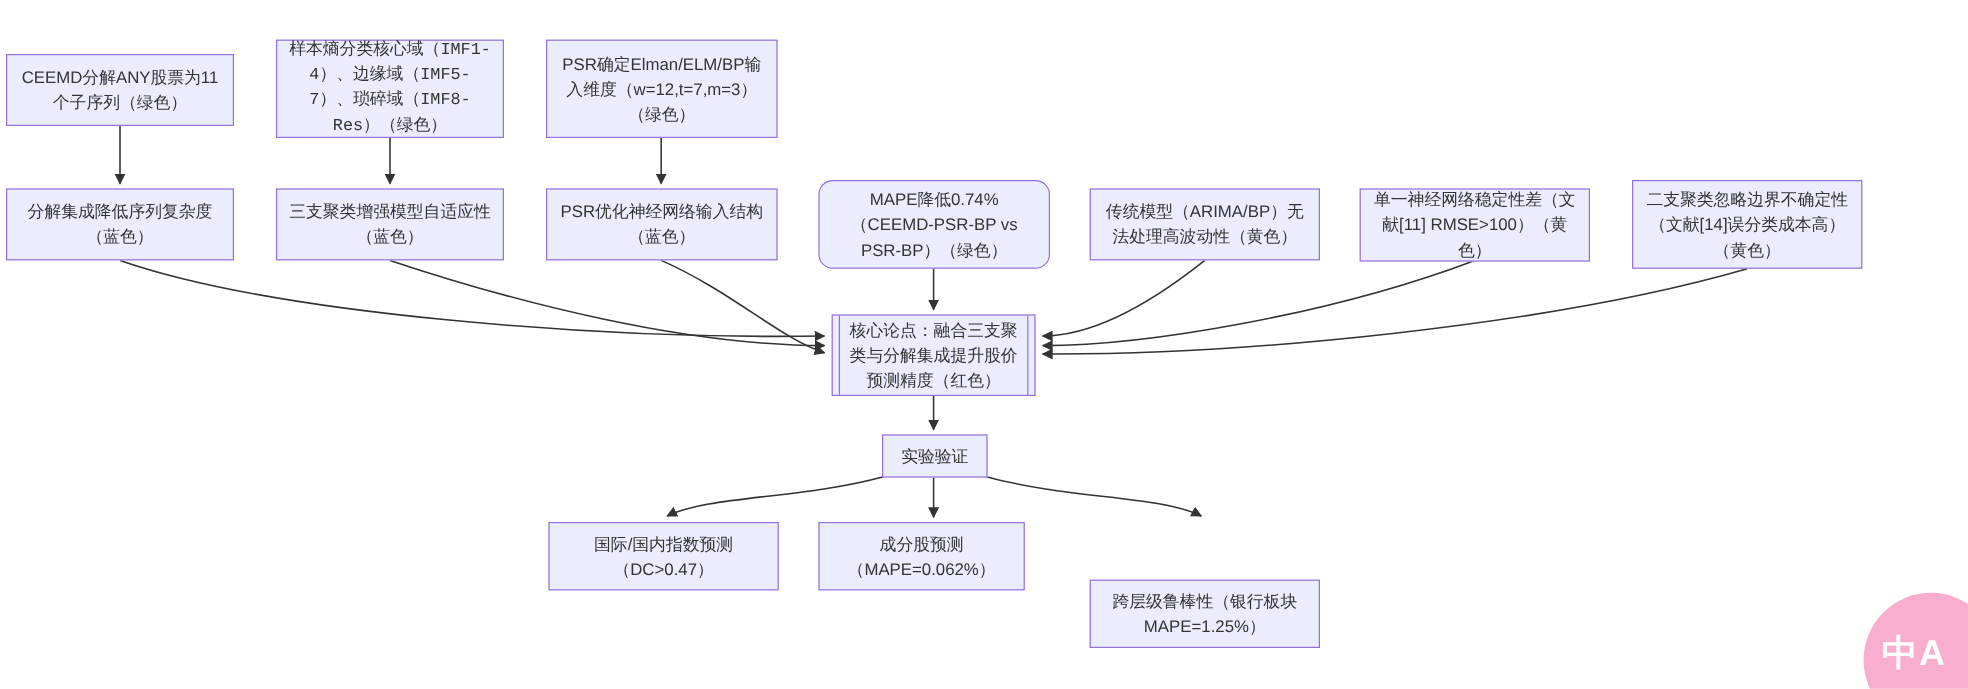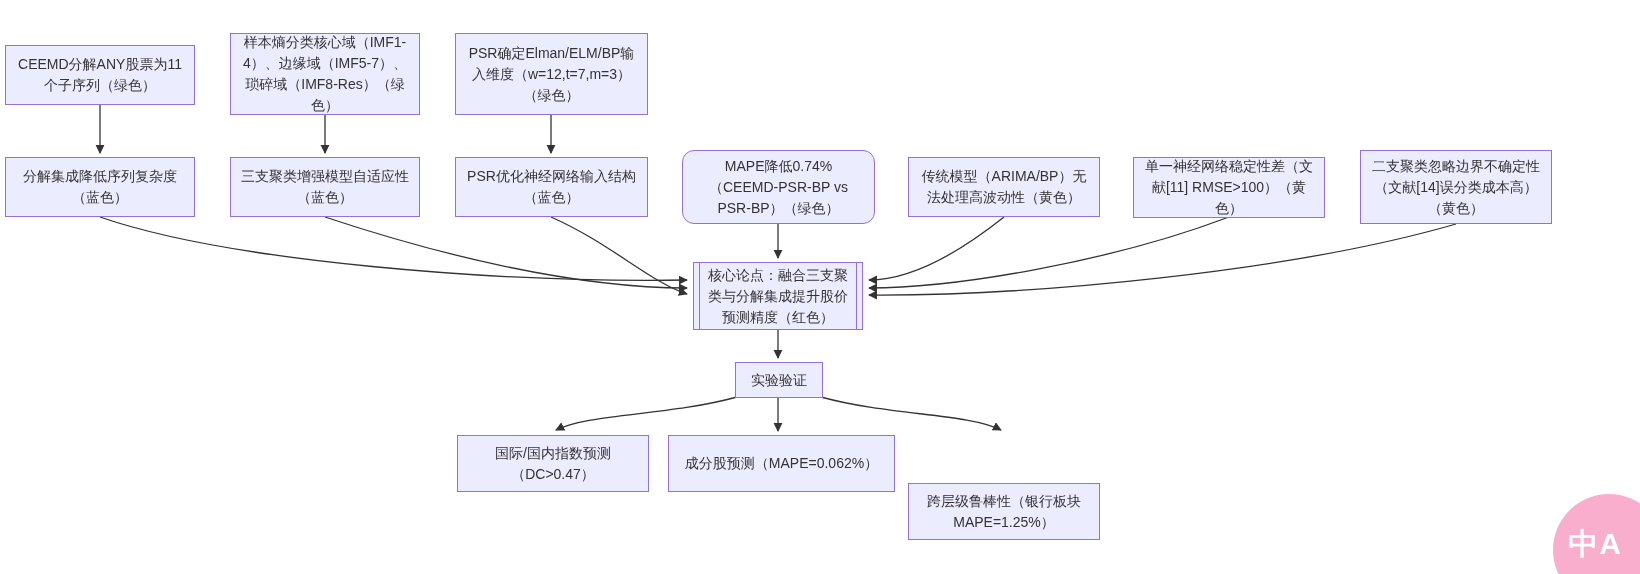--- a/index.html
+++ b/index.html
@@ -46,33 +46,33 @@
     position: absolute;
     top: 0; bottom: 0;
     width: 0;
     border-left: 1px solid #9370DB;
   }
   .node.subroutine::before { left: 5px; }
   .node.subroutine::after  { right: 5px; }
 
   
   #nA { left: 5px;    top: 45px;  width: 190px; height: 60px; }
-  #nB { left: 230px;  top: 33px;  width: 190px; height: 82px; }
+  #nB { left: 230px;  top: 33px;  width: 190px; height: 82px; font-family: Liberation Mono, monospace; }
   #nC { left: 455px;  top: 33px;  width: 193px; height: 82px; }
   #nD { left: 5px;    top: 157px; width: 190px; height: 60px; }
   #nE { left: 230px;  top: 157px; width: 190px; height: 60px; }
   #nF { left: 455px;  top: 157px; width: 193px; height: 60px; text-align: center; }
   #nG { left: 682px;  top: 150px; width: 193px; height: 74px; border-radius: 12px; }
   #nH { left: 908px;  top: 157px; width: 192px; height: 60px; }
   #nI { left: 1133px; top: 157px; width: 192px; height: 61px; }
   #nJ { left: 1360px; top: 150px; width: 192px; height: 74px; }
   #nK { left: 693px;  top: 262px; width: 170px; height: 68px; padding: 4px 14px; }
   #nL { left: 735px;  top: 362px; width: 88px;  height: 36px; }
   #nM { left: 457px;  top: 435px; width: 192px; height: 57px; }
-  #nN { left: 668px;  top: 435px; width: 227px; height: 57px; text-align: center; }
+  #nN { left: 682px;  top: 435px; width: 172px; height: 57px; text-align: center; }
   #nO { left: 908px;  top: 435px; width: 192px; height: 57px; margin-top: 48px; }
 
   .translate-badge {
     position: absolute;
     left: 1553px;
     top: 494px;
     width: 112px;
     height: 112px;
     border-radius: 50%;
     background: #F8AECC;

